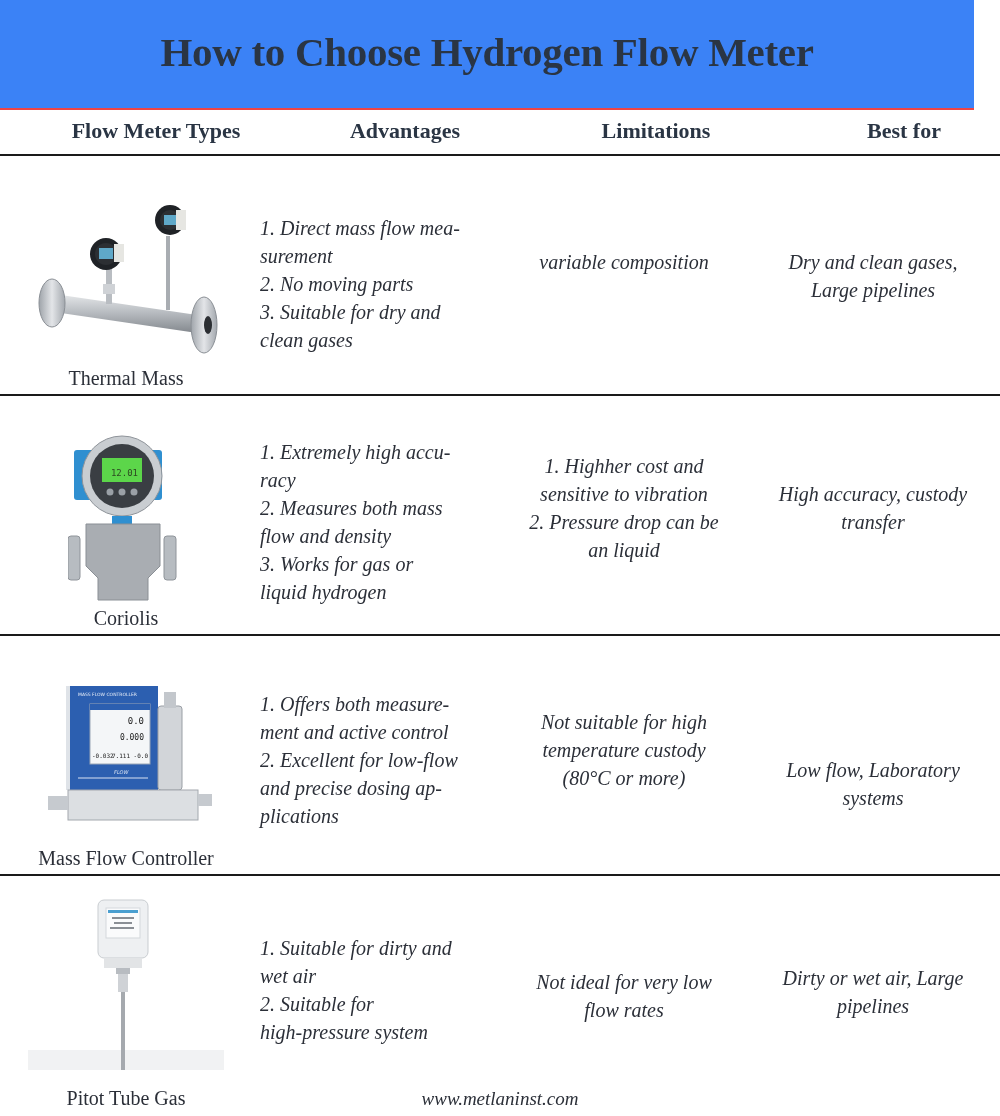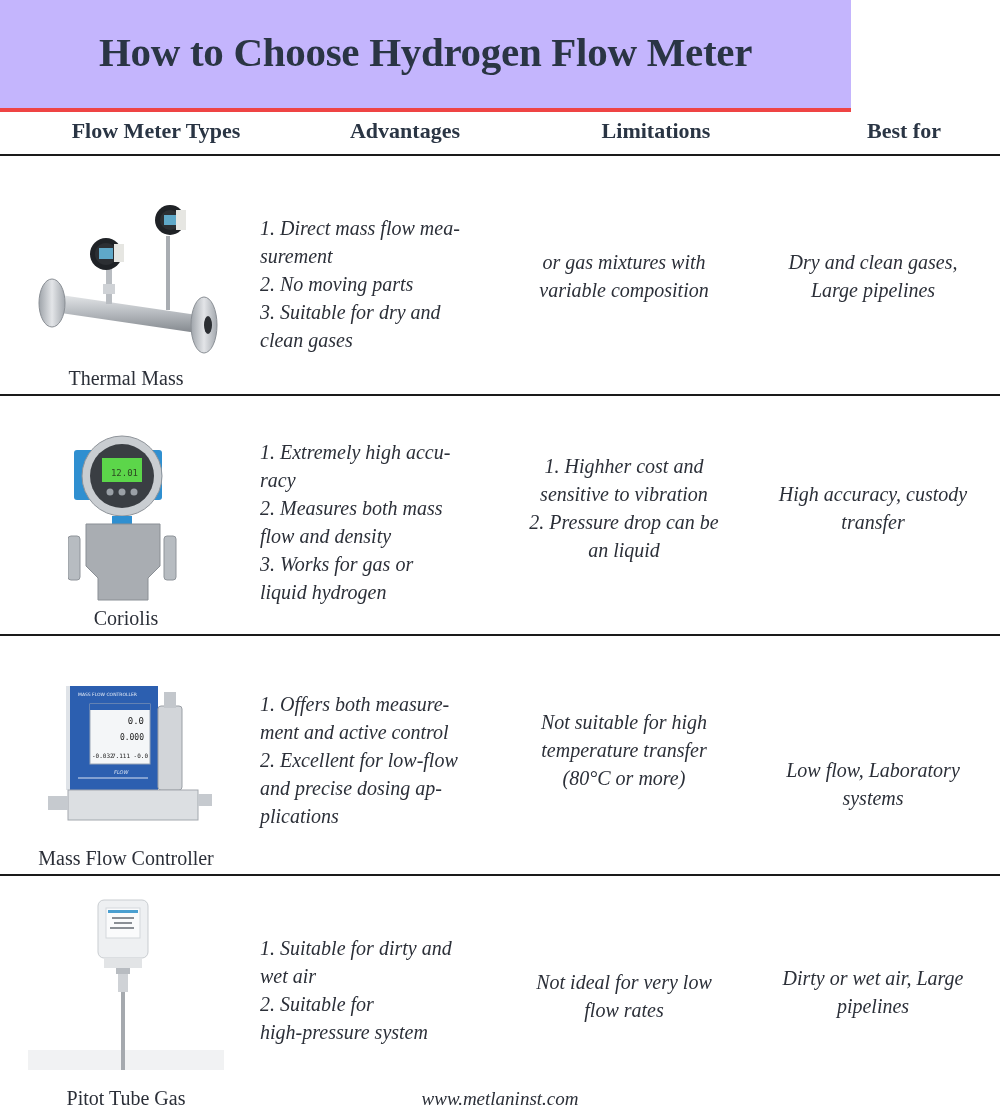--- a/index.html
+++ b/index.html
@@ -1,20 +1,20 @@
 <!DOCTYPE html>
 <html><head>
   <meta charset="utf-8">
   <style>
     html, body { margin: 0; padding: 0; background: #ffffff; }
     body { width: 1000px; height: 1116px; position: relative; overflow: hidden;
            font-family: "Liberation Serif", "DejaVu Serif", serif; color: #2b2f38; }
 
-    .banner { position: absolute; left: 0; top: 0; width: 851px; height: 108px;
-              background: #c4b5fd; border-bottom: 4px solid #ef4444; }
+    .banner { position: absolute; left: 0; top: 0; width: 974px; height: 108px;
+              background: #3b82f6; border-bottom: 2px solid #ef4444; }
     .banner h1 { margin: 0; position: absolute; left: 0; right: 0; top: 28px;
                  text-align: center; font-size: 41px; font-weight: bold;
                  color: #2a3544; letter-spacing: -0.3px; }
 
     .hdr { position: absolute; left: 0; top: 110px; width: 1000px; height: 44px;
            border-bottom: 2px solid #1a1a1a; }
     .hdr span { position: absolute; top: 8px; font-size: 22px; font-weight: bold; color: #2a3544;
                 text-align: center; margin-left: 30px; }
     .h0 { left: 0; width: 252px; }
     .h1 { left: 250px; width: 250px; }
@@ -85,21 +85,20 @@
     <div class="name">Thermal Mass</div>
   </div>
   <div class="cell-adv" style="top:58px;">
     <span class="line">1. Direct mass flow mea-</span>
     <span class="line">surement</span>
     <span class="line">2. No moving parts</span>
     <span class="line">3. Suitable for dry and</span>
     <span class="line">clean gases</span>
   </div>
   <div class="cell-lim" style="top:92px;">
-    <span class="line">or gas mixtures with</span>
     <span class="line">variable composition</span>
   </div>
   <div class="cell-best" style="top:92px;">
     <span class="line">Dry and clean gases,</span>
     <span class="line">Large pipelines</span>
   </div>
 </div>
 
 <div class="row" style="top:396px;height:238px;">
   <div class="cell-type">
@@ -165,21 +164,21 @@
   </div>
   <div class="cell-adv" style="top:54px;">
     <span class="line">1. Offers both measure-</span>
     <span class="line">ment and active control</span>
     <span class="line">2. Excellent for low-flow</span>
     <span class="line">and precise dosing ap-</span>
     <span class="line">plications</span>
   </div>
   <div class="cell-lim" style="top:72px;">
     <span class="line">Not suitable for high</span>
-    <span class="line">temperature transfer</span>
+    <span class="line">temperature custody</span>
     <span class="line">(80°C or more)</span>
   </div>
   <div class="cell-best" style="top:88px;margin-top:32px;">
     <span class="line">Low flow, Laboratory</span>
     <span class="line">systems</span>
   </div>
 </div>
 
 <div class="row" style="top:876px;height:240px;border-bottom:none;">
   <div class="cell-type">

